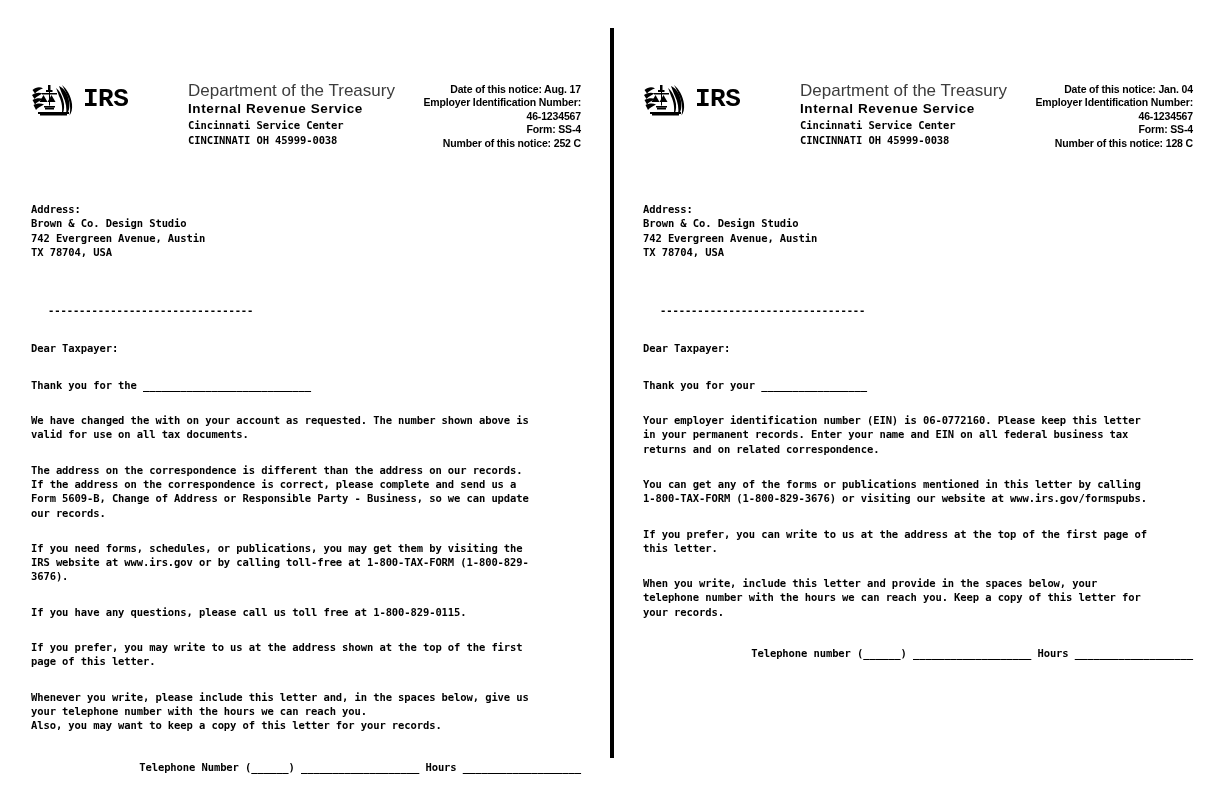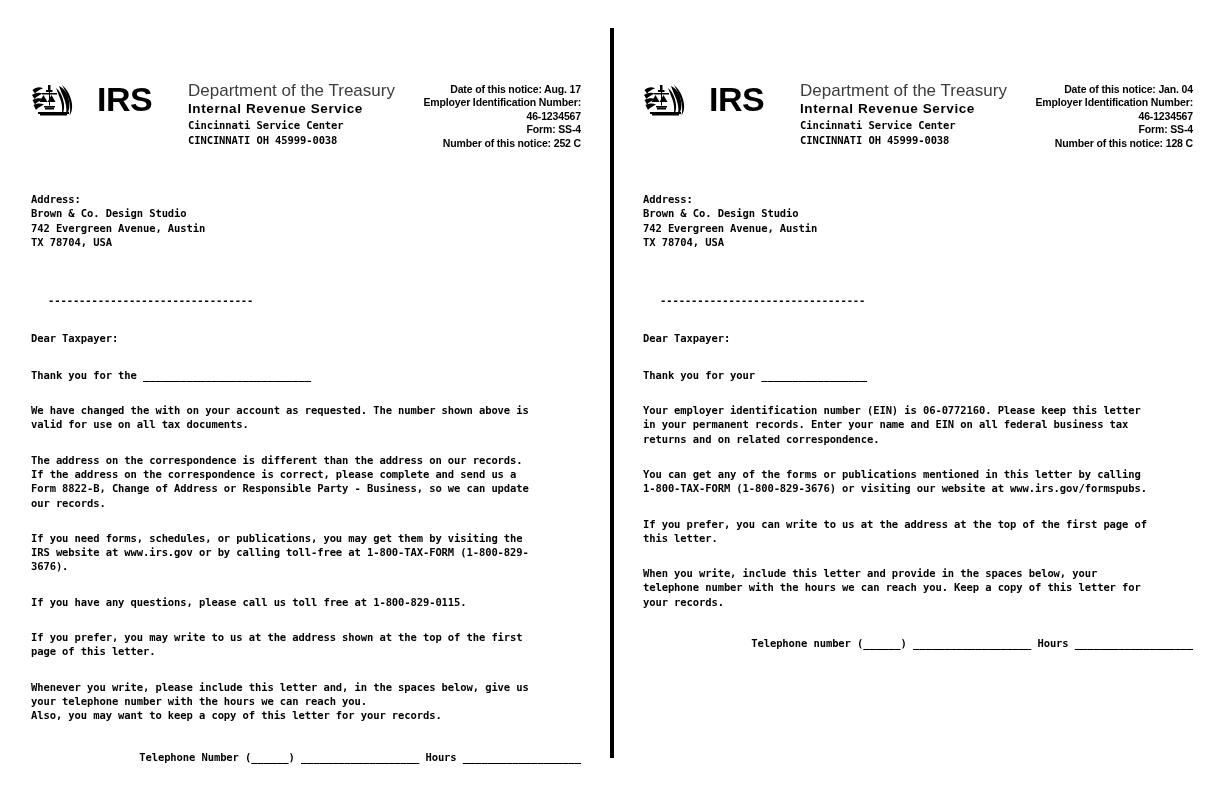--- a/index.html
+++ b/index.html
@@ -55,26 +55,26 @@
     display: flex;
     align-items: flex-start;
   }
   .irs-seal {
     width: 46px;
     height: 34px;
     display: block;
     margin-top: 1px;
   }
   .irs-word {
-    font-family: Liberation Sans, sans-serif;
-    font-size: 34px;
+    font-family: Liberation Mono, monospace;
+    font-size: 26px;
     font-weight: 700;
     line-height: 34px;
     letter-spacing: -0.5px;
-    margin-left: 20px;
+    margin-left: 6px;
   }
   .agency-block {
     position: absolute;
     left: 157px;
     top: 0;
   }
   .agency-dept {
     font-family: "Liberation Sans", "DejaVu Sans", sans-serif;
     font-size: 17px;
     line-height: 17px;
@@ -110,21 +110,21 @@
     font-family: Liberation Sans, sans-serif;
     font-size: 10.5px;
     font-weight: 700;
     line-height: 13.4px;
     letter-spacing: -0.15px;
     white-space: nowrap;
   }
 
   
   .addr-block {
-    margin-top: 32px;
+    margin-top: 42px;
   }
   .mono-line {
     font-family: "DejaVu Sans Mono", "Liberation Mono", monospace;
     font-size: 10.5px;
     font-weight: 700;
     line-height: 14.3px;
     letter-spacing: -0.1px;
     white-space: pre;
   }
   .sep-rule {
@@ -206,21 +206,21 @@
       <div class="mono-line">Thank you for the ___________________________</div>
     </div>
 
     <div class="para">
       <div class="mono-line">We have changed the with on your account as requested. The number shown above is
 valid for use on all tax documents.</div>
     </div>
     <div class="para">
       <div class="mono-line">The address on the correspondence is different than the address on our records.
 If the address on the correspondence is correct, please complete and send us a
-Form 8822-B, Change of Address or Responsible Party - Business, so we can update
+Form 5609-B, Change of Address or Responsible Party - Business, so we can update
 our records.</div>
     </div>
     <div class="para">
       <div class="mono-line">If you need forms, schedules, or publications, you may get them by visiting the
 IRS website at www.irs.gov or by calling toll-free at 1-800-TAX-FORM (1-800-829-
 3676).</div>
     </div>
     <div class="para">
       <div class="mono-line">If you have any questions, please call us toll free at 1-800-829-0115.</div>
     </div>

